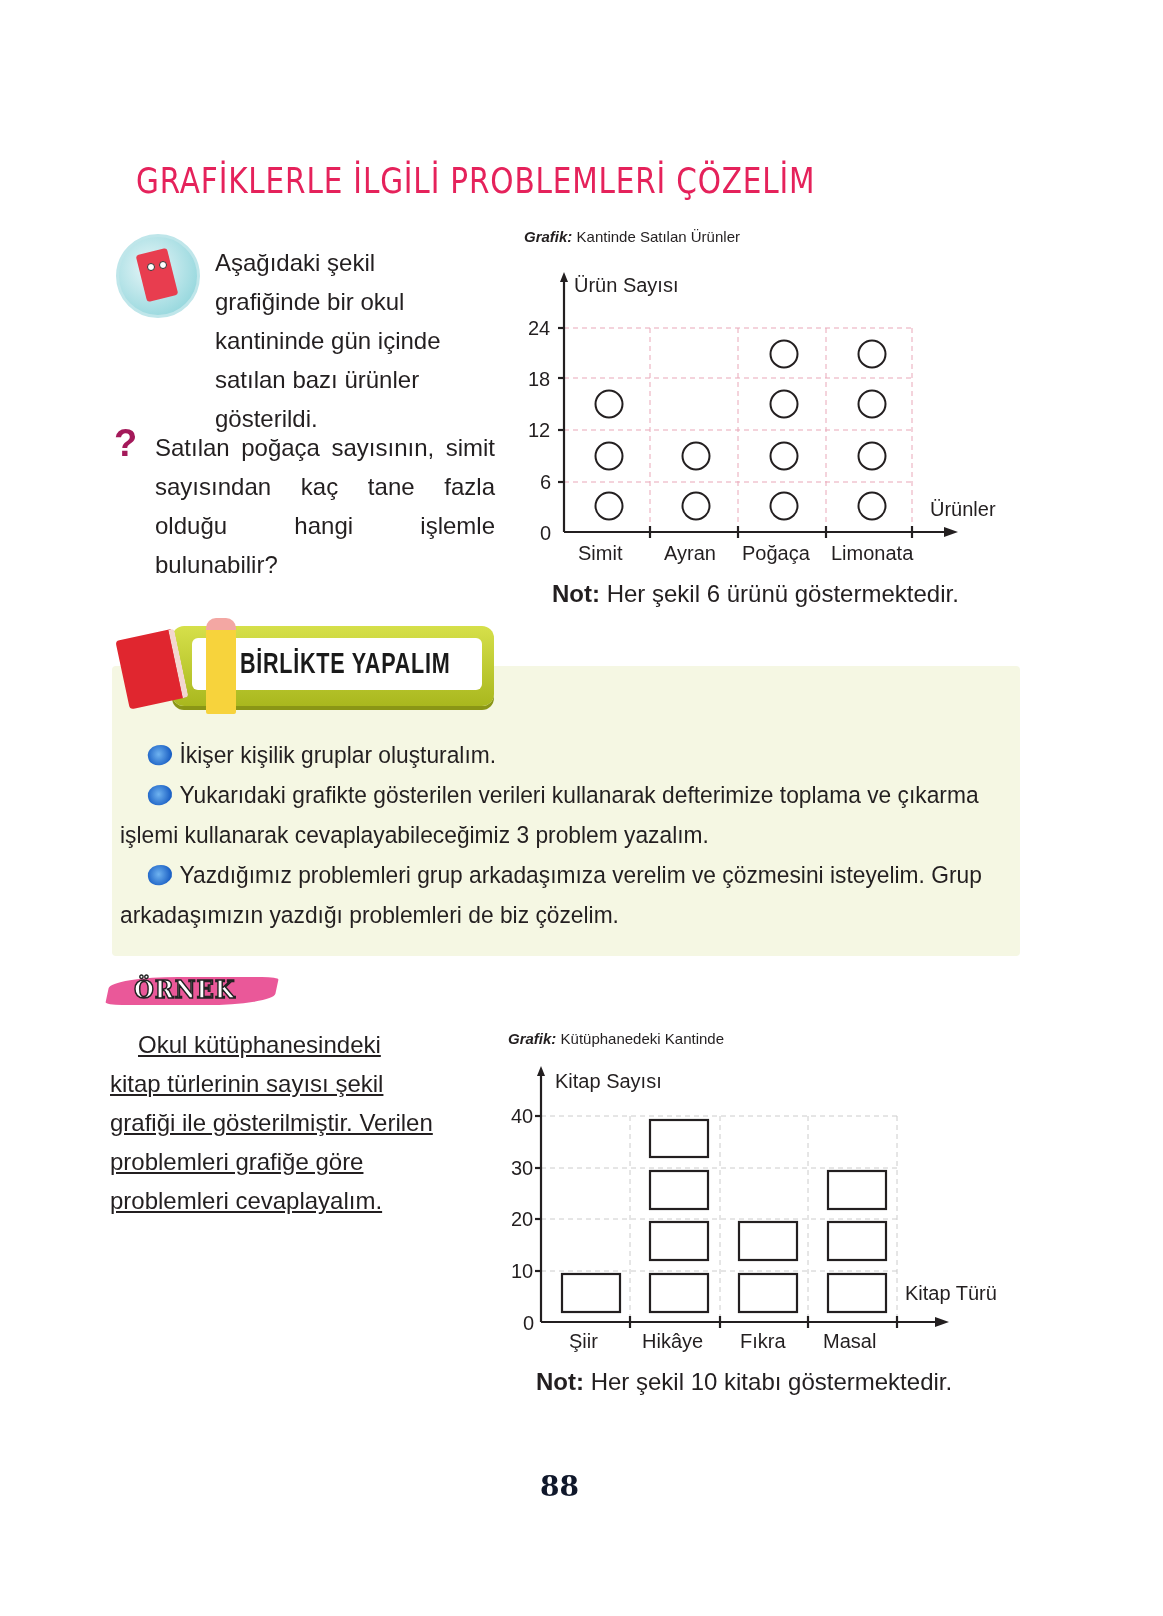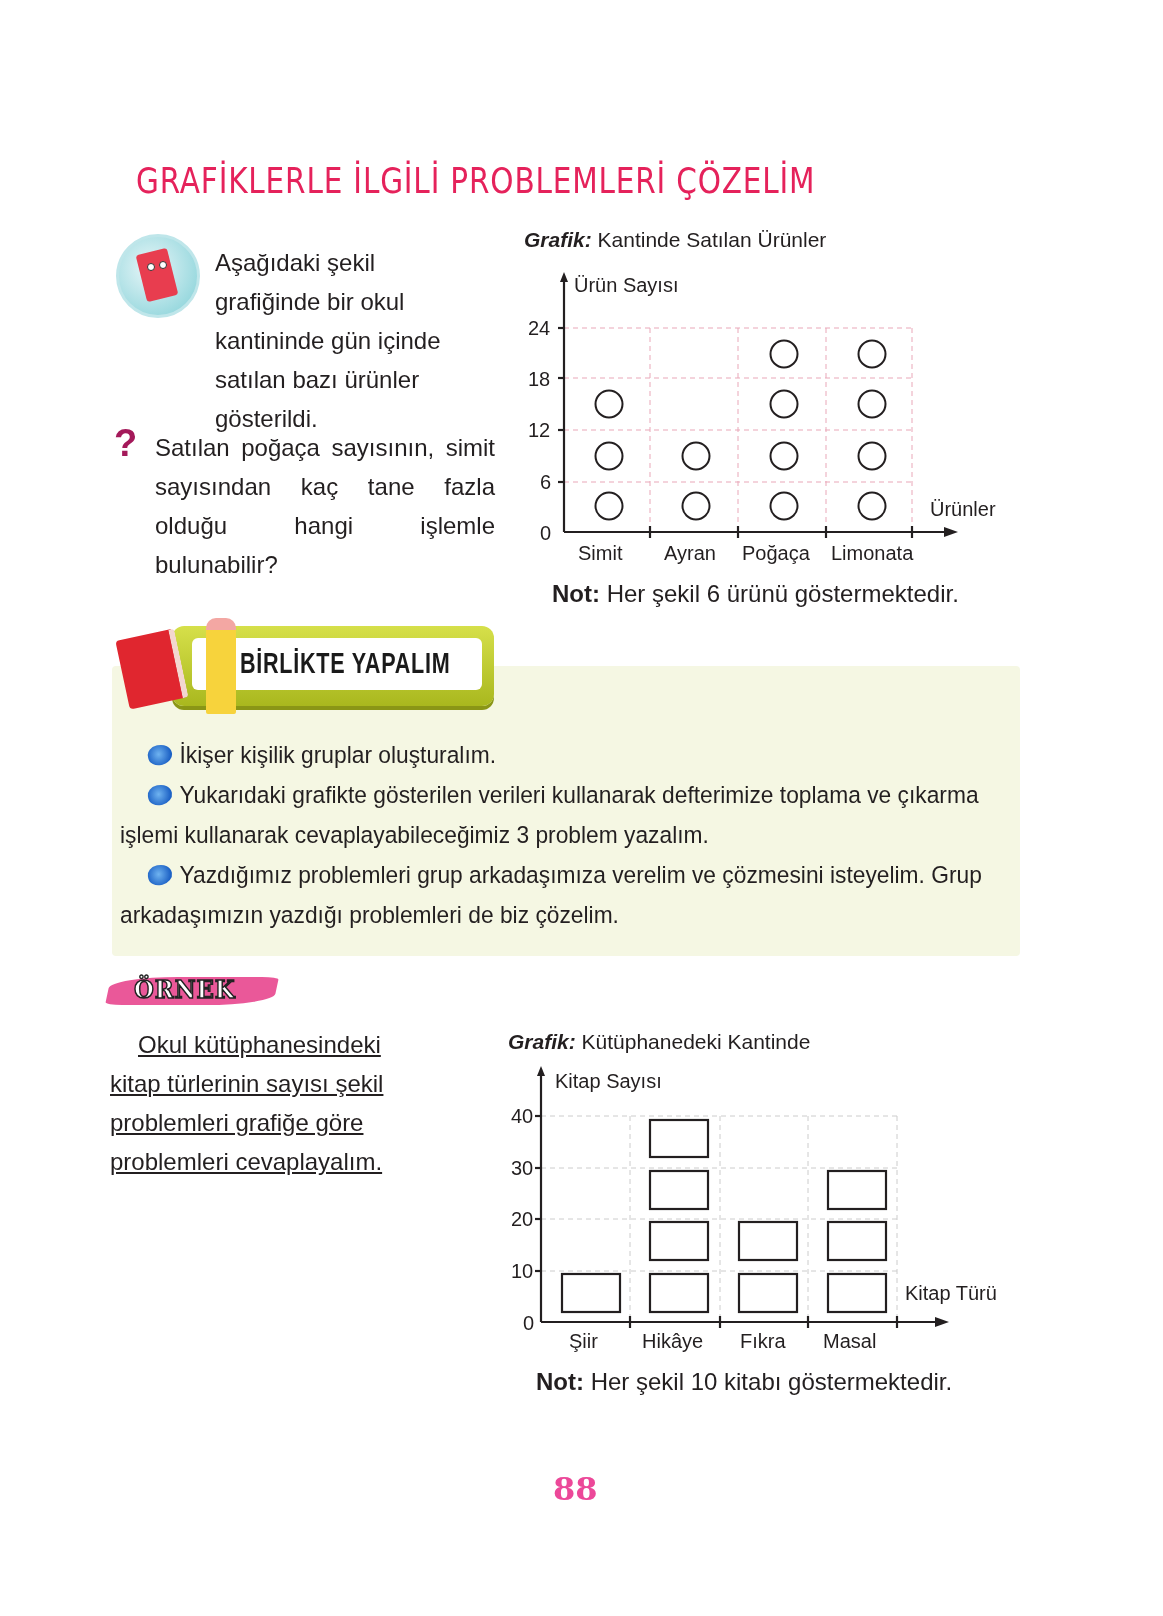--- a/index.html
+++ b/index.html
@@ -10,21 +10,21 @@
            font-family: "DejaVu Sans", sans-serif; font-weight: normal; transform: scaleX(0.82); transform-origin: left top; white-space: nowrap; }
   .intro-text { left: 215px; top: 243px; width: 290px; font-size: 24px; line-height: 39px; }
   .intro-text div { white-space: nowrap; }
   .question { left: 155px; top: 428px; width: 340px; font-size: 24px; line-height: 39px; text-align: justify; text-align-last: left; }
   .question-icon { left: 114px; top: 424px; font-size: 38px; font-weight: bold; color: #a4195a; line-height: 1; }
   .mascot { left: 116px; top: 234px; width: 78px; height: 78px; border-radius: 50%;
             background: radial-gradient(circle at 40% 40%, #e8f6f8, #7fcfd6); border: 3px solid #bfe6ea; }
   .mascot .book { position: absolute; left: 22px; top: 14px; width: 32px; height: 48px; background: #e83d4f; transform: rotate(-14deg); border-radius: 3px; }
   .mascot .eye { position: absolute; width: 6px; height: 6px; background:#fff; border-radius:50%; border:1px solid #333; }
 
-  .chart-caption { font-size: 21px; white-space: nowrap; }
+  .chart-caption { font-size: 15px; white-space: nowrap; }
   .chart-caption b { font-style: italic; }
   .chart-svg text { font-family: "Liberation Sans", sans-serif; fill: #231f20; }
   .note { font-size: 24px; white-space: nowrap; }
 
   .birlikte-band { left: 112px; top: 666px; width: 908px; height: 290px; background: #f5f7e3; border-radius: 4px; }
   .birlikte-banner { left: 122px; top: 618px; width: 378px; height: 92px; }
   .birlikte-frame { position: absolute; left: 50px; top: 8px; width: 322px; height: 80px; border-radius: 12px;
                     background: linear-gradient(#d6e04a, #a9b81e); box-shadow: 0 4px 0 #8a9616; }
   .birlikte-inner { position: absolute; left: 70px; top: 20px; width: 290px; height: 52px; background: #fff; border-radius: 6px; }
   .birlikte-label { position: absolute; left: 118px; top: 28px; font-size: 30px; font-weight: bold; color: #1a1a1a;
@@ -35,21 +35,21 @@
   .bullets p { margin: 0; text-indent: 30px; transform: scaleX(0.93); transform-origin: left top; width: 960px; }
   .bullet-icon { display: inline-block; width: 26px; height: 20px; margin-right: 8px; vertical-align: -2px;
                  background: radial-gradient(circle at 45% 45%, #6fb3f0, #1e63c6 70%); border-radius: 45% 55% 50% 50%; transform: rotate(-12deg); }
 
   .ornek-badge { left: 108px; top: 973px; width: 168px; height: 38px; }
   .ornek-stroke { position: absolute; left: 0; top: 4px; width: 168px; height: 28px; background: #e8468e; border-radius: 40% 10% 40% 10%; opacity: 0.9; transform: skewX(-12deg); }
   .ornek-label { position: absolute; left: 26px; top: 2px; font-family: "DejaVu Serif", serif; font-weight: bold; font-size: 24px; color: #fff;
                  -webkit-text-stroke: 1.5px #222; letter-spacing: 1px; transform: scaleX(0.95); transform-origin: left top; }
   .example-text { left: 110px; top: 1025px; width: 380px; font-size: 24px; line-height: 39px; text-decoration: underline; }
   .example-text div { white-space: nowrap; }
-  .page-number { left: 540px; top: 1470px; font-family: "DejaVu Serif", serif; font-weight: bold; font-size: 32px; color: #ec4899; margin-left: 13px; }
+  .page-number { left: 540px; top: 1470px; font-family: "DejaVu Serif", serif; font-weight: bold; font-size: 28px; color: #0f172a; }
 </style>
 </head>
 <body>
 
 <div class="abs title">GRAFİKLERLE İLGİLİ PROBLEMLERİ ÇÖZELİM</div>
 
 <div class="abs mascot">
   <div class="book"></div>
   <div class="eye" style="left:28px;top:26px;"></div>
   <div class="eye" style="left:40px;top:24px;"></div>
@@ -149,20 +149,21 @@
 </div>
 
 <div class="abs ornek-badge">
   <div class="ornek-stroke"></div>
   <div class="ornek-label">ÖRNEK</div>
 </div>
 
 <div class="abs example-text">
   <div style="text-indent:28px;">Okul kütüphanesindeki</div>
   <div>kitap türlerinin sayısı şekil</div>
+  <div>grafiği ile gösterilmiştir. Verilen</div>
   <div>problemleri grafiğe göre</div>
   <div>problemleri cevaplayalım.</div>
 </div>
 
 <div class="abs chart-caption" style="left:508px;top:1030px;">
   <b>Grafik:</b>
   <span>Kütüphanedeki Kantinde</span>
 </div>
 
 <svg class="abs chart-svg" style="left:495px;top:1060px;" width="530" height="300">

